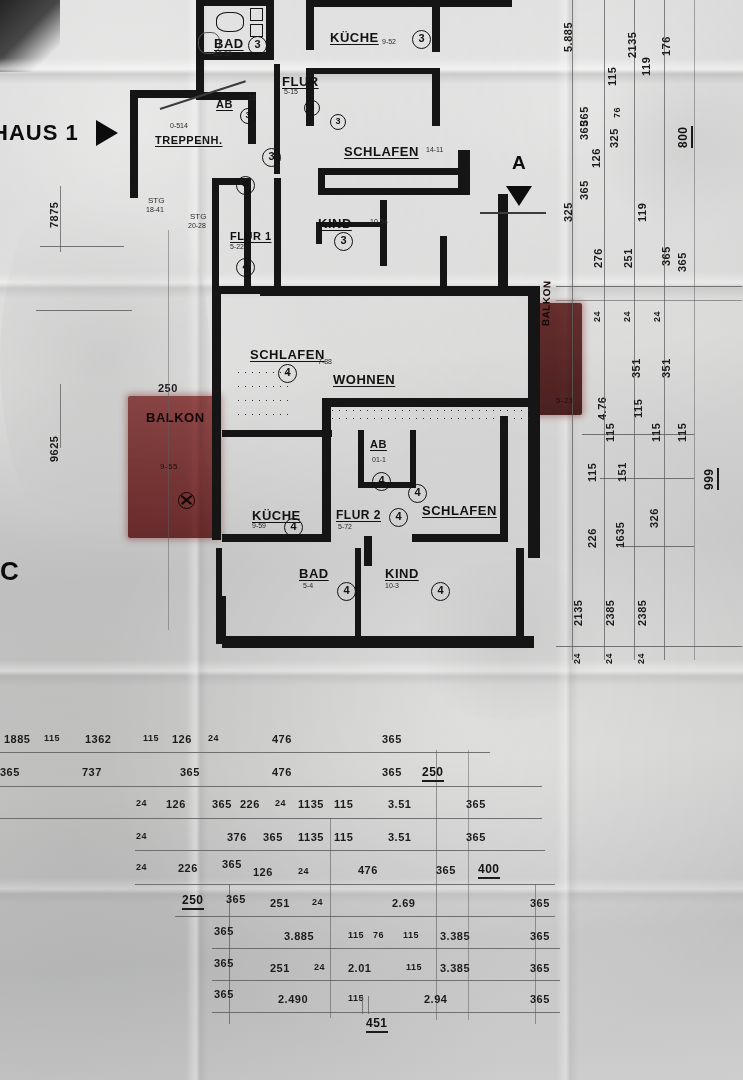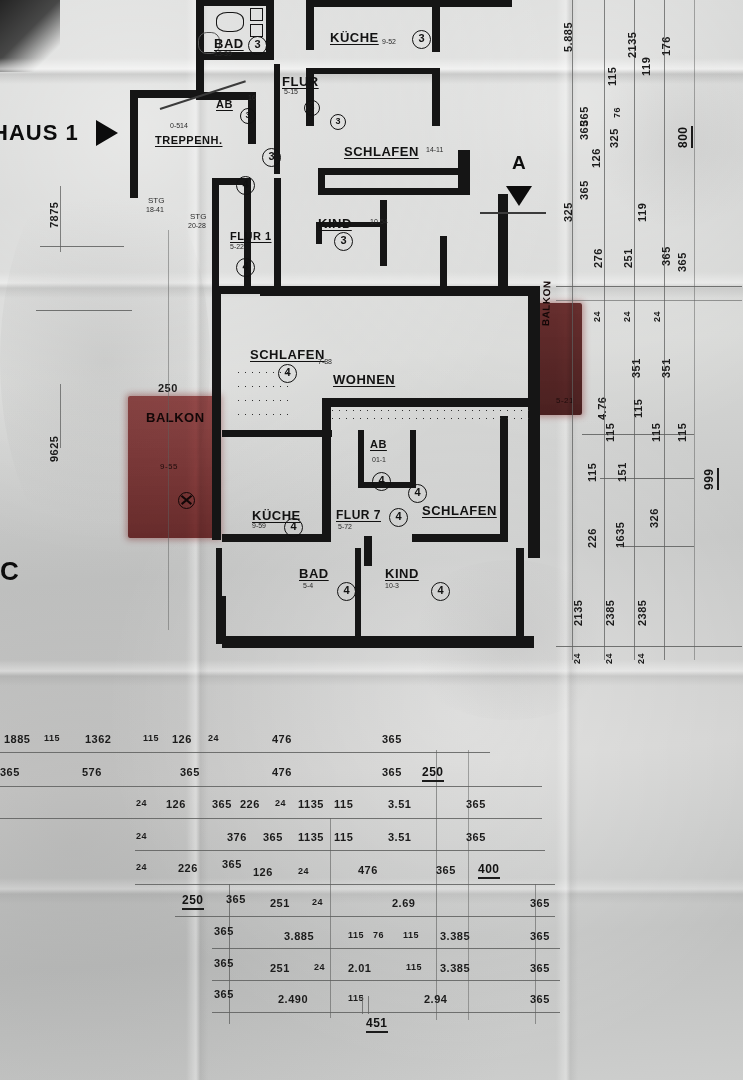--- a/index.html
+++ b/index.html
@@ -222,21 +222,21 @@
 
   <div class="lbl room" style="left:370px;top:438px;font-size:11px;">AB</div>
   <div class="lbl sub" style="left:372px;top:456px;">01-1</div>
   <div class="circ" style="left:372px;top:472px;">4</div>
   <div class="circ" style="left:408px;top:484px;">4</div>
 
   <div class="lbl room" style="left:252px;top:508px;">KÜCHE</div>
   <div class="lbl sub" style="left:252px;top:522px;">9-59</div>
   <div class="circ" style="left:284px;top:518px;">4</div>
 
-  <div class="lbl room" style="left:336px;top:508px;font-size:12px;">FLUR 7</div>
+  <div class="lbl room" style="left:336px;top:508px;font-size:12px;">FLUR 2</div>
   <div class="lbl sub" style="left:338px;top:523px;">5-72</div>
   <div class="circ" style="left:389px;top:508px;">4</div>
 
   <div class="lbl room" style="left:422px;top:503px;">SCHLAFEN</div>
 
   <div class="lbl room" style="left:299px;top:566px;">BAD</div>
   <div class="lbl sub" style="left:303px;top:582px;">5-4</div>
   <div class="circ" style="left:337px;top:582px;">4</div>
 
   <div class="lbl room" style="left:385px;top:566px;">KIND</div>
@@ -337,21 +337,21 @@
   <div class="lbl dim" style="left:4px;top:733px;">1885</div>
   <div class="lbl dim sm" style="left:44px;top:733px;">115</div>
   <div class="lbl dim" style="left:85px;top:733px;">1362</div>
   <div class="lbl dim sm" style="left:143px;top:733px;">115</div>
   <div class="lbl dim" style="left:172px;top:733px;">126</div>
   <div class="lbl dim sm" style="left:208px;top:733px;">24</div>
   <div class="lbl dim" style="left:272px;top:733px;">476</div>
   <div class="lbl dim" style="left:382px;top:733px;">365</div>
 
   <div class="lbl dim" style="left:0px;top:766px;">365</div>
-  <div class="lbl dim" style="left:82px;top:766px;">576</div>
+  <div class="lbl dim" style="left:82px;top:766px;">737</div>
   <div class="lbl dim" style="left:180px;top:766px;">365</div>
   <div class="lbl dim" style="left:272px;top:766px;">476</div>
   <div class="lbl dim" style="left:382px;top:766px;">365</div>
   <div class="lbl tot" style="left:422px;top:765px;">250</div>
 
   <div class="lbl dim sm" style="left:136px;top:798px;">24</div>
   <div class="lbl dim" style="left:166px;top:798px;">126</div>
   <div class="lbl dim" style="left:212px;top:798px;">365</div>
   <div class="lbl dim" style="left:240px;top:798px;">226</div>
   <div class="lbl dim sm" style="left:275px;top:798px;">24</div>

